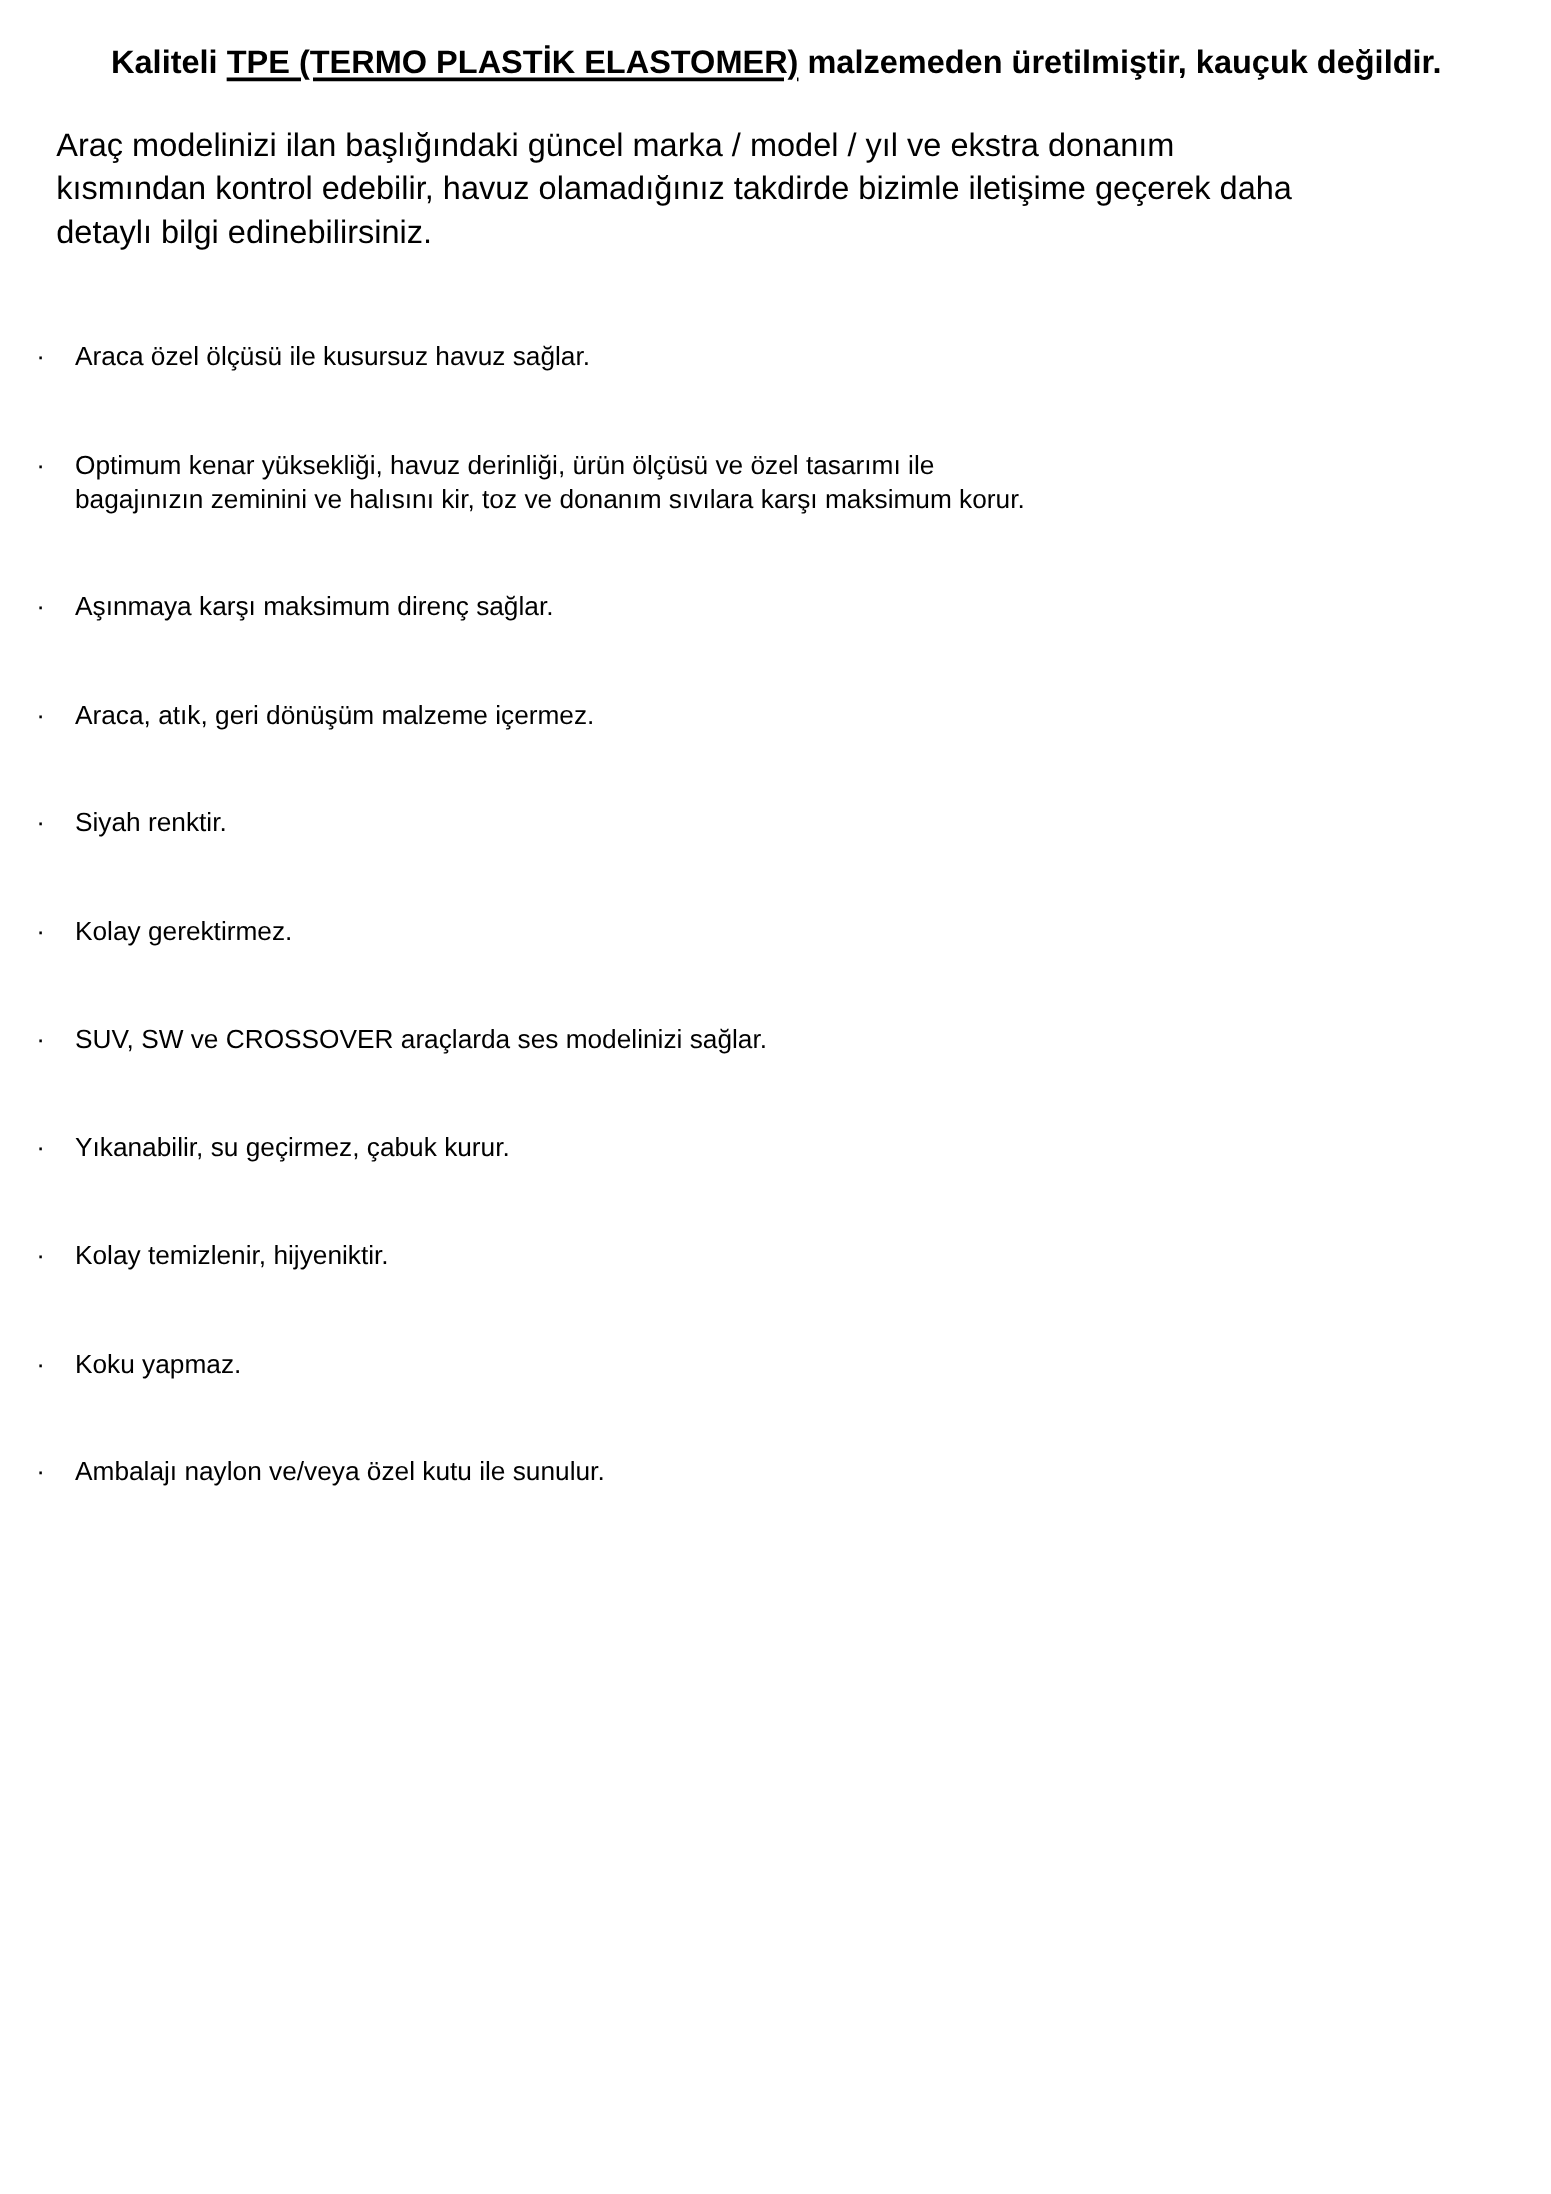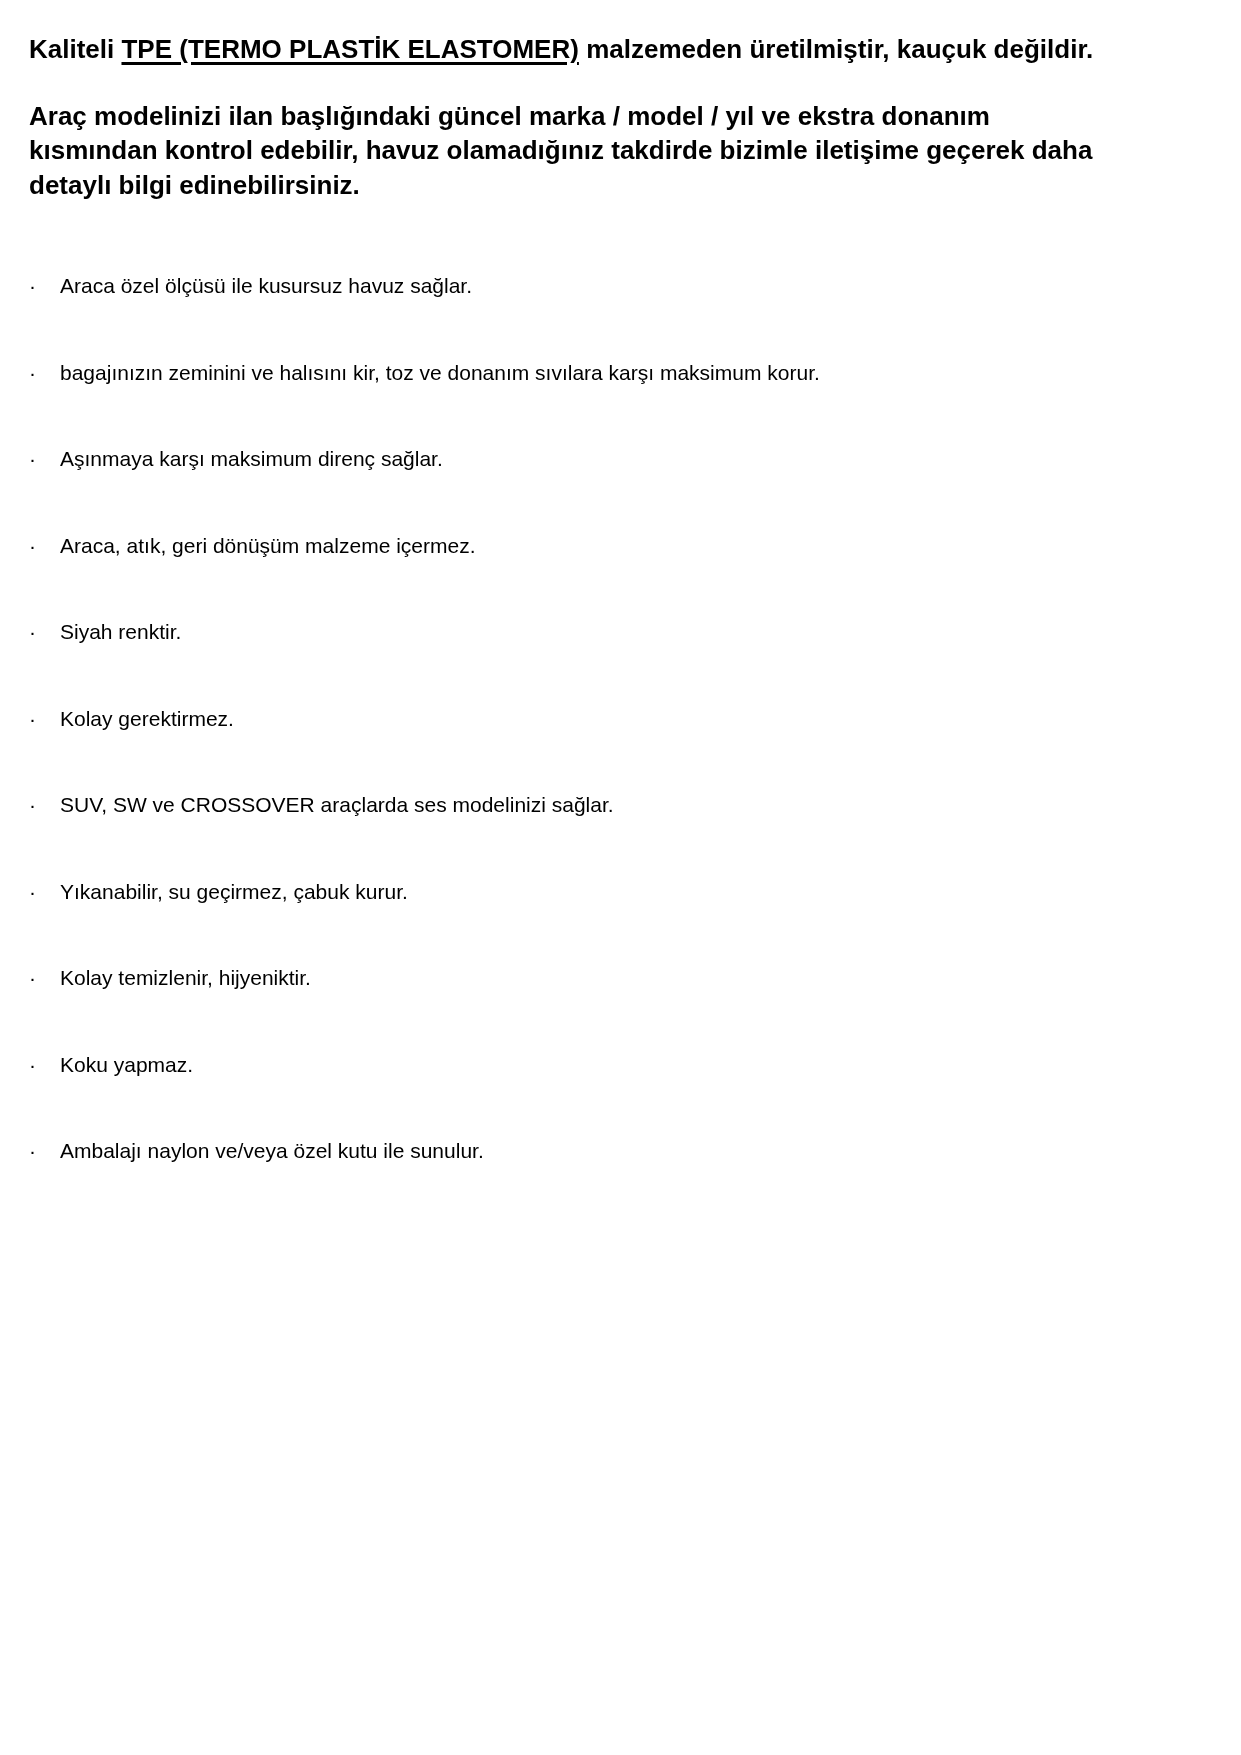--- a/index.html
+++ b/index.html
@@ -17,31 +17,32 @@
     overflow: hidden;
     box-sizing: border-box;
     padding: 32px 28px 0 29px;
   }
   .heading {
     font-size: 26px;
     font-weight: bold;
     line-height: 34.5px;
     margin: 0 0 32px 0;
     letter-spacing: 0;
+    text-align: center;
   }
   .heading .underlined {
     text-decoration: underline;
     text-decoration-thickness: 2.5px;
     text-underline-offset: 4px;
   }
   .note {
     font-size: 26px;
-    font-weight: bold;
+    font-weight: normal;
     line-height: 34.5px;
-    margin: 0 0 70px 0;
+    margin: 0 0 70px 16px;
   }
   .feature-list {
     list-style: none;
     margin: 0;
     padding: 0;
   }
   .feature-item {
     position: relative;
     padding-left: 31px;
     font-size: 21px;
@@ -74,20 +75,21 @@
     <div class="line">detaylı bilgi edinebilirsiniz.</div>
   </div>
 
   <ul class="feature-list" id="feature-list">
       <li class="feature-item">
         <span class="bullet-marker">·</span>
         <div class="line">Araca özel ölçüsü ile kusursuz havuz sağlar.</div>
       </li>
       <li class="feature-item">
         <span class="bullet-marker">·</span>
+        <div class="line">Optimum kenar yüksekliği, havuz derinliği, ürün ölçüsü ve özel tasarımı ile</div>
         <div class="line">bagajınızın zeminini ve halısını kir, toz ve donanım sıvılara karşı maksimum korur.</div>
       </li>
       <li class="feature-item">
         <span class="bullet-marker">·</span>
         <div class="line">Aşınmaya karşı maksimum direnç sağlar.</div>
       </li>
       <li class="feature-item">
         <span class="bullet-marker">·</span>
         <div class="line">Araca, atık, geri dönüşüm malzeme içermez.</div>
       </li>

